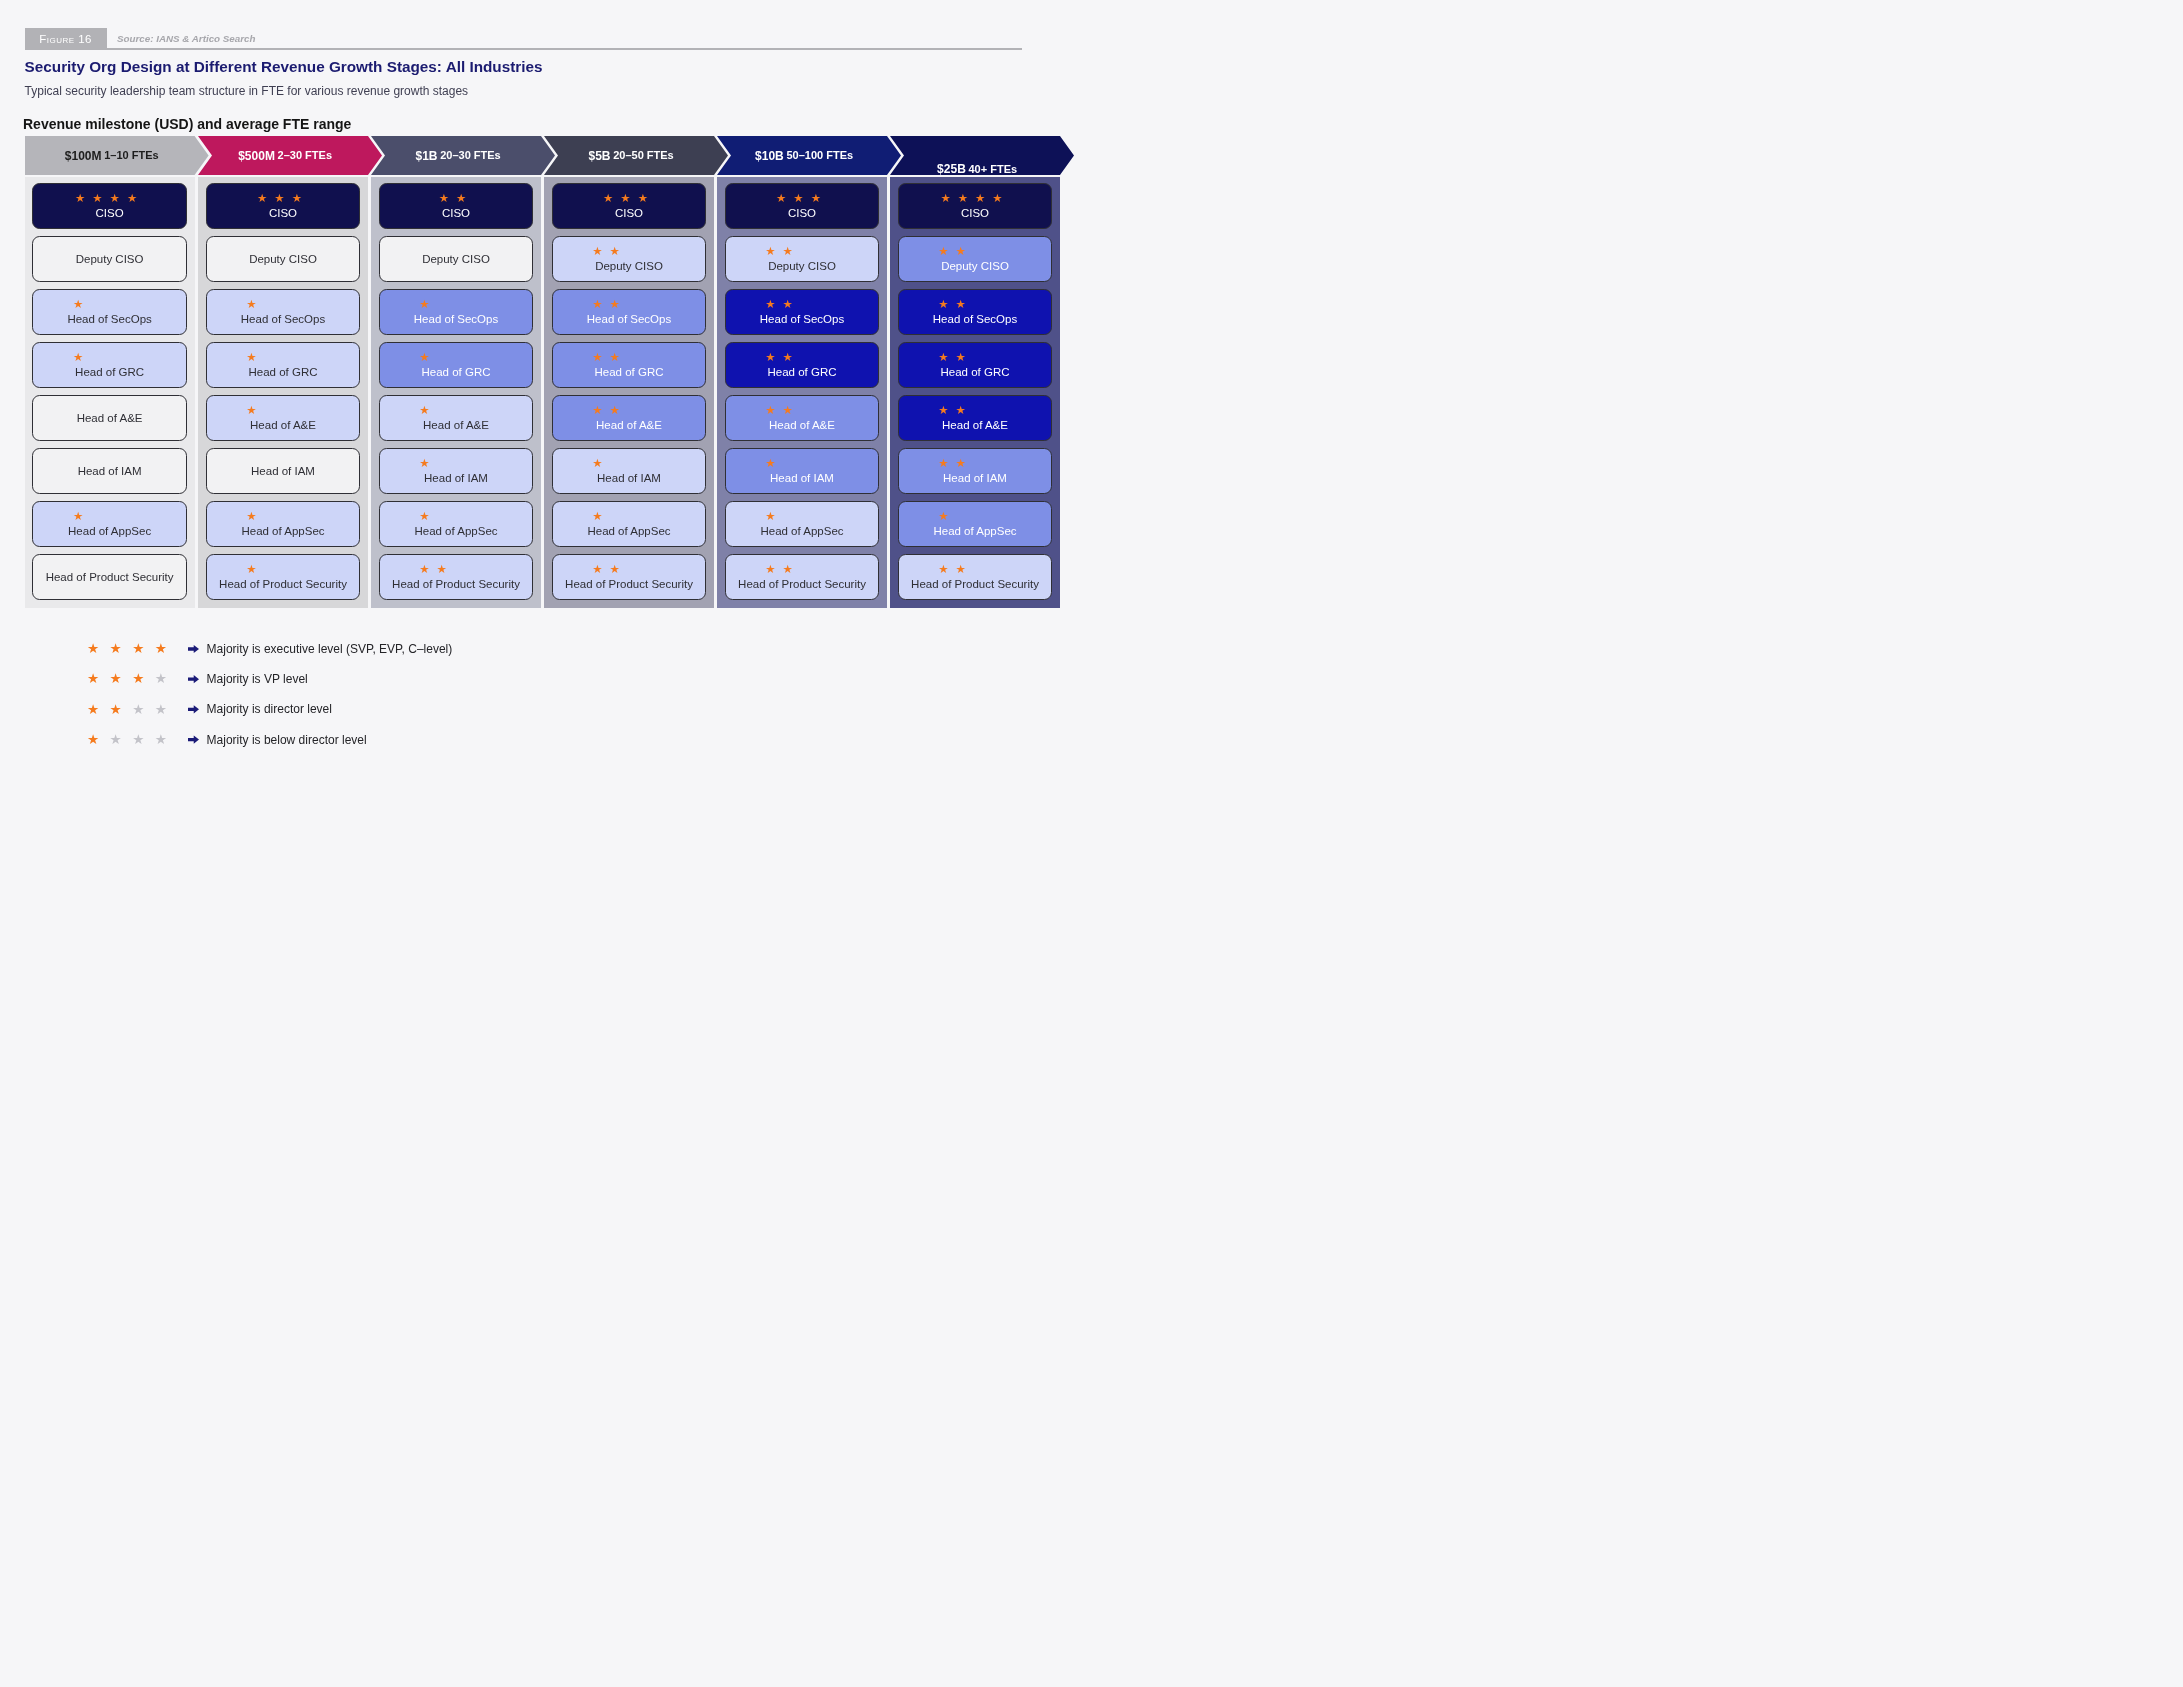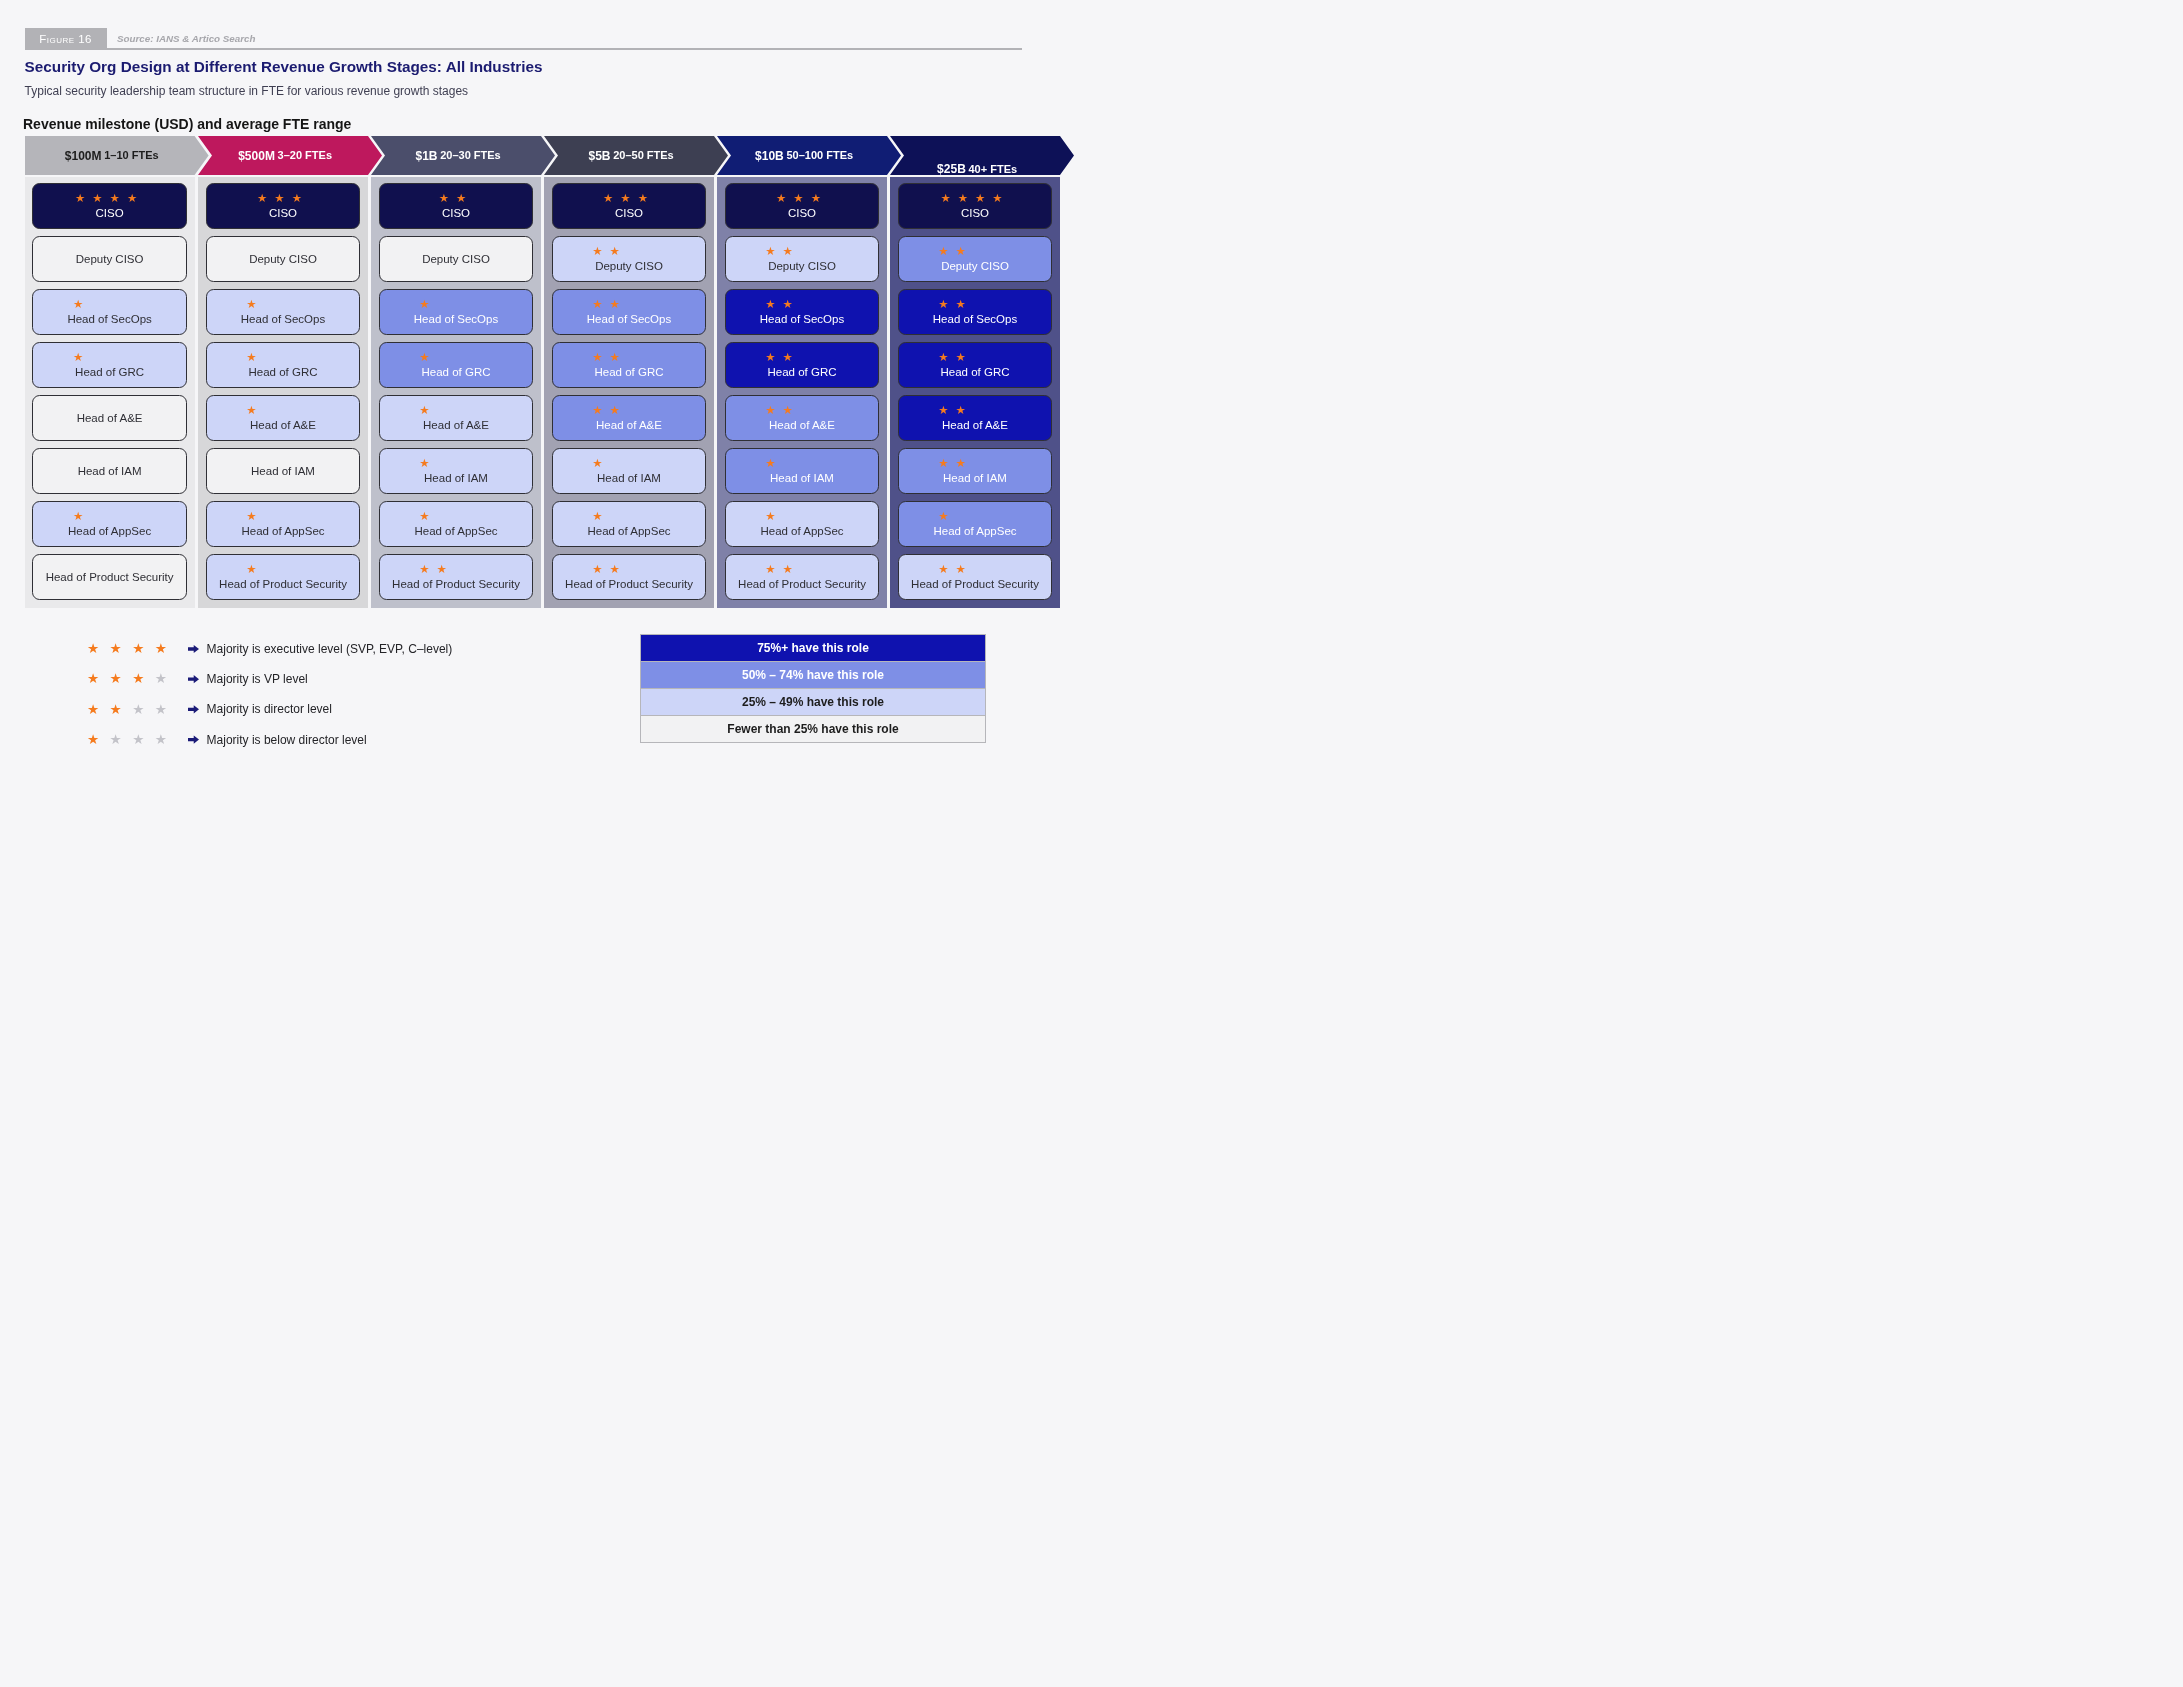--- a/index.html
+++ b/index.html
@@ -56,21 +56,21 @@
   <div class="subtitle">Typical security leadership team structure in FTE for various revenue growth stages</div>
   <div class="axis-label">Revenue milestone (USD) and average FTE range</div>
 
   <div class="chevrons" id="chevrons">
       <div class="chev first" style="left: 24.6px; width: 184px; background: rgb(181, 181, 186); color: rgb(29, 29, 29);">
         <div class="rev">$100M</div>
         <div class="fte">1–10 FTEs</div>
       </div>
       <div class="chev notch" style="left: 198px; width: 184px; background: #be185d; color: rgb(255, 255, 255);">
         <div class="rev">$500M</div>
-        <div class="fte">3–20 FTEs</div>
+        <div class="fte">2–30 FTEs</div>
       </div>
       <div class="chev notch" style="left: 371px; width: 184px; background: rgb(75, 78, 107); color: rgb(255, 255, 255);">
         <div class="rev">$1B</div>
         <div class="fte">20–30 FTEs</div>
       </div>
       <div class="chev notch" style="left: 544px; width: 184px; background: rgb(61, 63, 82); color: rgb(255, 255, 255);">
         <div class="rev">$5B</div>
         <div class="fte">20–50 FTEs</div>
       </div>
       <div class="chev notch" style="left: 717px; width: 184px; background: rgb(16, 29, 116); color: rgb(255, 255, 255);">
@@ -297,20 +297,14 @@
         <span class="sl-stars"><span class="on">★</span><span class="on">★</span><span class="off">★</span><span class="off">★</span></span>
         <span class="arrow-ico"></span>
         <span class="sl-text">Majority is director level</span>
       </div>
       <div class="sl-row">
         <span class="sl-stars"><span class="on">★</span><span class="off">★</span><span class="off">★</span><span class="off">★</span></span>
         <span class="arrow-ico"></span>
         <span class="sl-text">Majority is below director level</span>
       </div>
     </div>
-  <div class="color-legend" id="color-legend">
-      <div class="cl-row" style="background: rgb(15, 18, 175); color: rgb(255, 255, 255);">75%+ have this role</div>
-      <div class="cl-row" style="background: rgb(126, 143, 230); color: rgb(255, 255, 255);">50% – 74% have this role</div>
-      <div class="cl-row" style="background: rgb(205, 213, 248); color: rgb(29, 29, 29);">25% – 49% have this role</div>
-      <div class="cl-row" style="background: rgb(242, 242, 243); color: rgb(29, 29, 29);">Fewer than 25% have this role</div>
-    </div>
 </div>
 
 
 </body></html>

